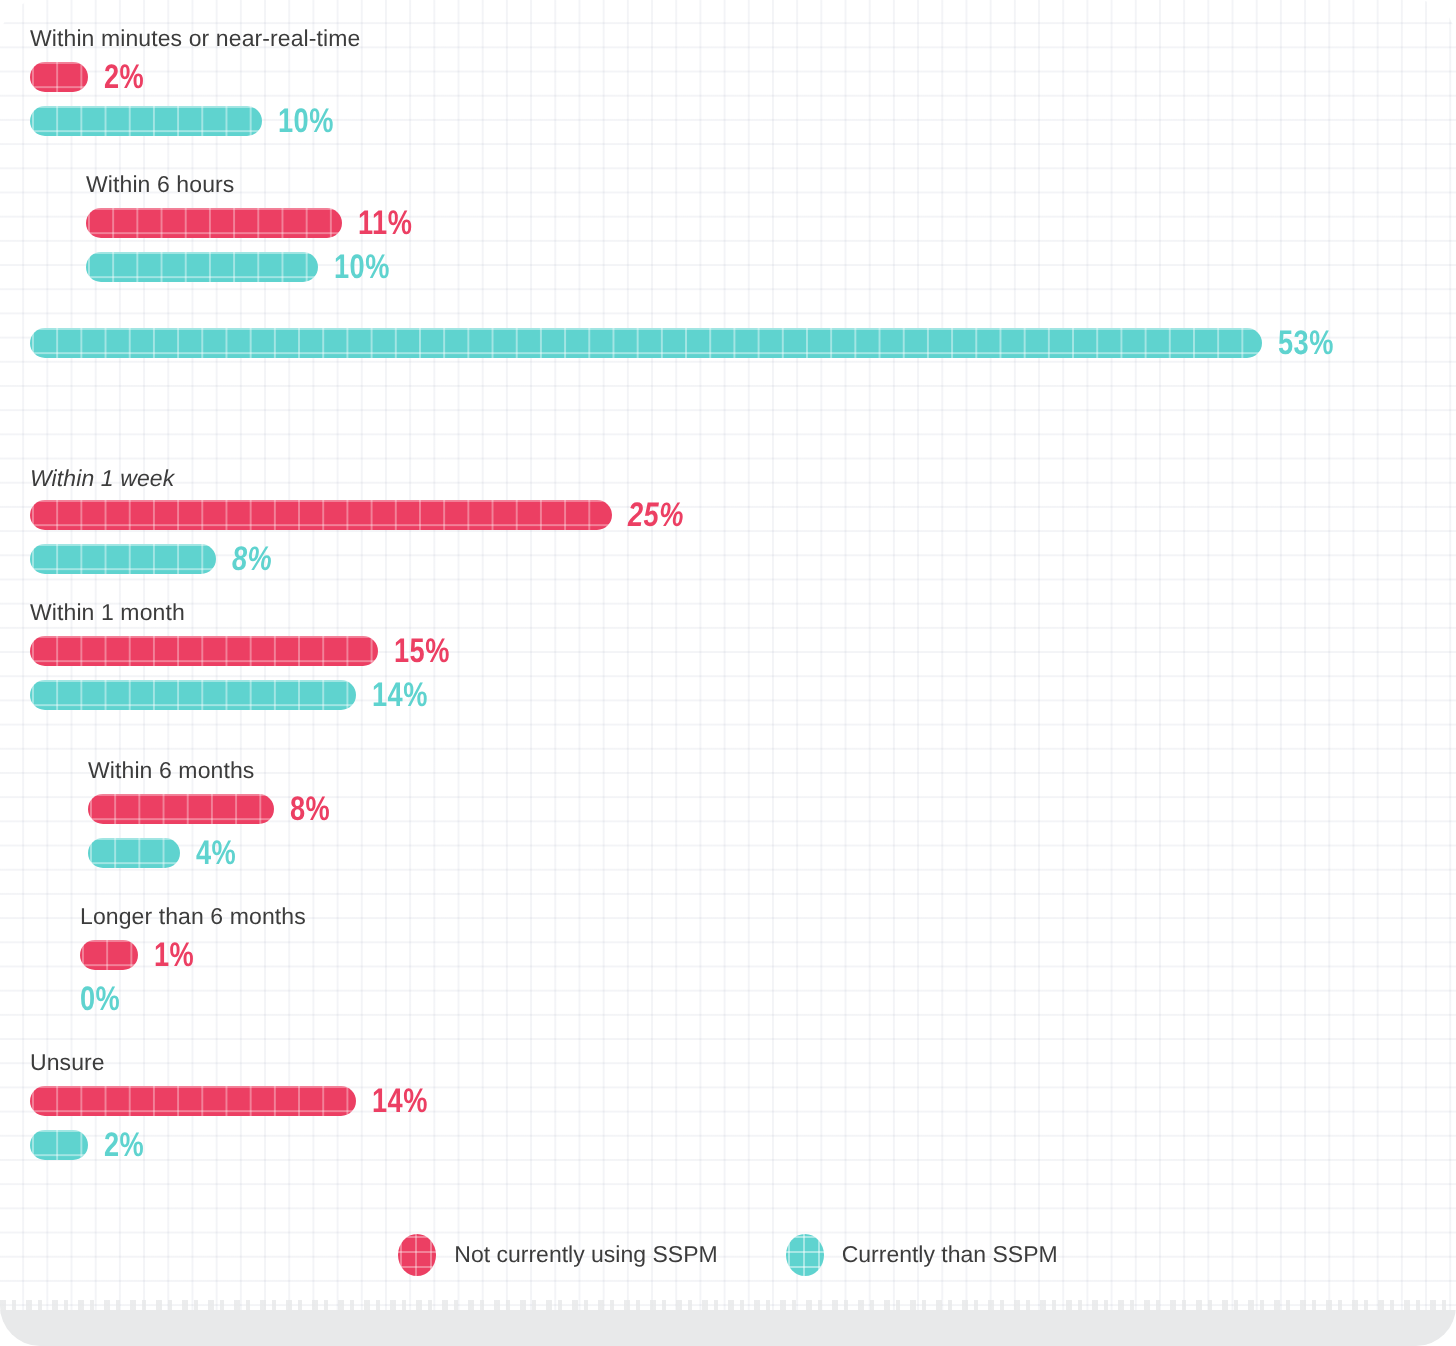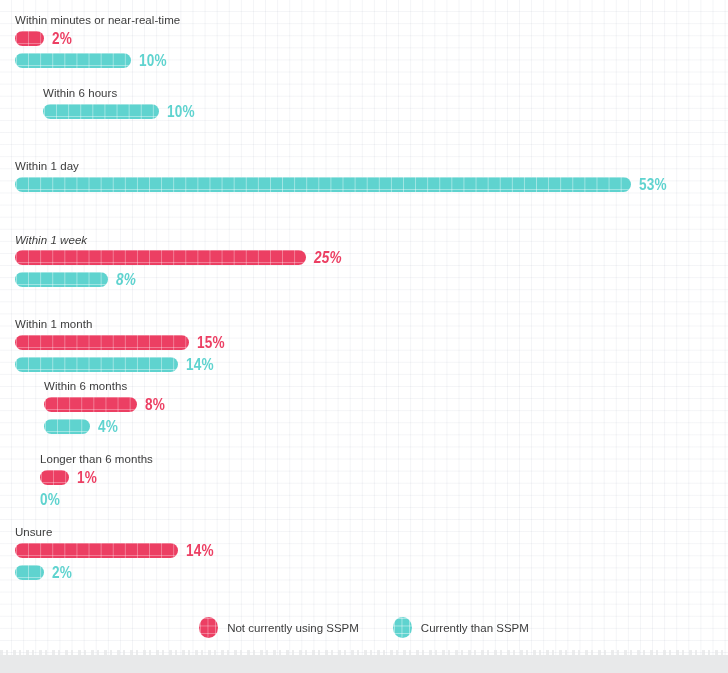--- a/index.html
+++ b/index.html
@@ -20,20 +20,21 @@
   #chart-root {
     position: absolute;
     inset: 0;
     background-color: #ffffff;
     background-image:
       linear-gradient(to right, rgba(120,130,160,0.085) 1px, transparent 1px),
       linear-gradient(to bottom, rgba(120,130,160,0.085) 1px, transparent 1px);
     background-size: 12.1px 12.1px;
     background-position: -1px -1px;
     overflow: hidden;
+    border-radius: 20px;
   }
 
   
   #bottom-strip {
     position: absolute;
     left: 0; right: 0; bottom: 0;
     height: 18px;
     background: #e8e9ea;
   }
   #bottom-strip::before {
@@ -177,43 +178,46 @@
           <div class="val red">2%</div>
         </div>
         <div class="bar-row">
           <div class="bar teal" style="width: 116.2px;"></div>
           <div class="val teal">10%</div>
         </div>
       </div>
       <div class="group" style="position: absolute; left: 0px; right: 0px; top: 87.2px; margin-left: 28px;">
         <div class="cat-label">Within 6 hours</div>
         <div class="bar-row">
+          <div class="bar red" style="width: 127.82px;"></div>
+          <div class="val red">11%</div>
+        </div>
+        <div class="bar-row">
           <div class="bar teal" style="width: 116.2px;"></div>
           <div class="val teal">10%</div>
         </div>
       </div>
       <div class="group" style="position: absolute; left: 0px; right: 0px; top: 160.4px;">
-        <div class="cat-label">Within 1 day</div>
         <div class="bar-row">
           <div class="bar teal" style="width: 615.86px;"></div>
           <div class="val teal">53%</div>
         </div>
       </div>
       <div class="group" style="position: absolute; left: 0px; right: 0px; top: 233.6px; font-style: italic;">
         <div class="cat-label">Within 1 week</div>
         <div class="bar-row">
           <div class="bar red" style="width: 290.5px;"></div>
           <div class="val red">25%</div>
         </div>
         <div class="bar-row">
           <div class="bar teal" style="width: 92.96px;"></div>
           <div class="val teal">8%</div>
         </div>
       </div>
-      <div class="group" style="position: absolute; left: 0px; right: 0px; top: 318px;">
+      <div class="group" style="position: absolute; left: 0px; right: 0px; top: 301px;">
         <div class="cat-label">Within 1 month</div>
         <div class="bar-row">
           <div class="bar red" style="width: 174.3px;"></div>
           <div class="val red">15%</div>
         </div>
         <div class="bar-row">
           <div class="bar teal" style="width: 162.68px;"></div>
           <div class="val teal">14%</div>
         </div>
       </div>

